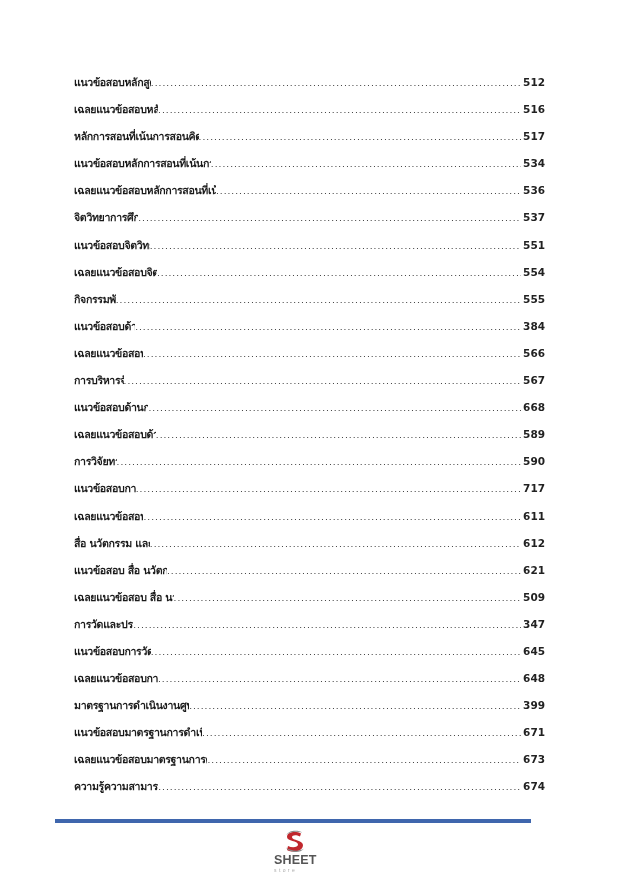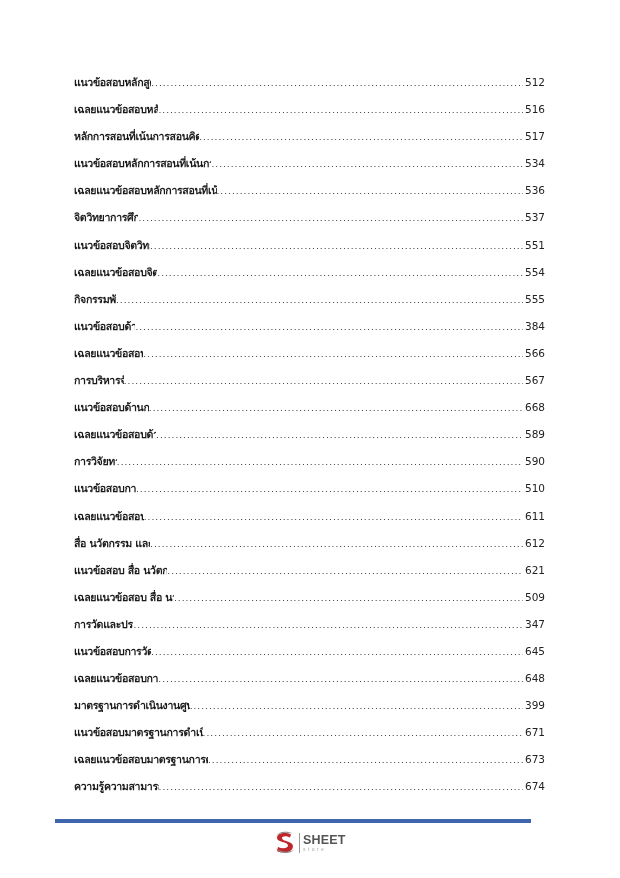--- a/index.html
+++ b/index.html
@@ -46,40 +46,41 @@
     letter-spacing: 1px;
     font-size: 9px;
   }
   .toc-leader::before {
     content: "................................................................................................................................................................................................................................................";
   }
   .toc-page {
     flex: 0 0 auto;
     padding-left: 2px;
     font-family: "DejaVu Sans", sans-serif;
-    font-weight: normal;
+    font-weight: bold;
     font-size: 10.5px;
     color: #222;
     text-align: center;
   }
   .footer-rule {
     position: absolute;
     left: 55px;
     top: 819px;
     width: 476px;
     height: 4px;
     background: #3f66ad;
   }
   .logo {
     position: absolute;
     left: 274px;
     top: 830px;
     height: 26px;
     display: flex;
     align-items: center;
+    flex-direction: column;
   }
   .logo-mark {
     width: 22px;
     height: 24px;
     position: relative;
   }
   .logo-divider {
     width: 1px;
     height: 20px;
     background: #9a9a9a;
@@ -180,21 +181,21 @@
       <span class="toc-page">589</span>
     </div>
   <div class="toc-row">
       <span class="toc-title">การวิจัยทางการศึกษา</span>
       <span class="toc-leader"></span>
       <span class="toc-page">590</span>
     </div>
   <div class="toc-row">
       <span class="toc-title">แนวข้อสอบการวิจัยทางการศึกษา</span>
       <span class="toc-leader"></span>
-      <span class="toc-page">510</span>
+      <span class="toc-page">717</span>
     </div>
   <div class="toc-row">
       <span class="toc-title">เฉลยแนวข้อสอบการวิจัยทางการศึกษา</span>
       <span class="toc-leader"></span>
       <span class="toc-page">611</span>
     </div>
   <div class="toc-row">
       <span class="toc-title">สื่อ นวัตกรรม และเทคโนโลยีทางการศึกษา</span>
       <span class="toc-leader"></span>
       <span class="toc-page">612</span>

